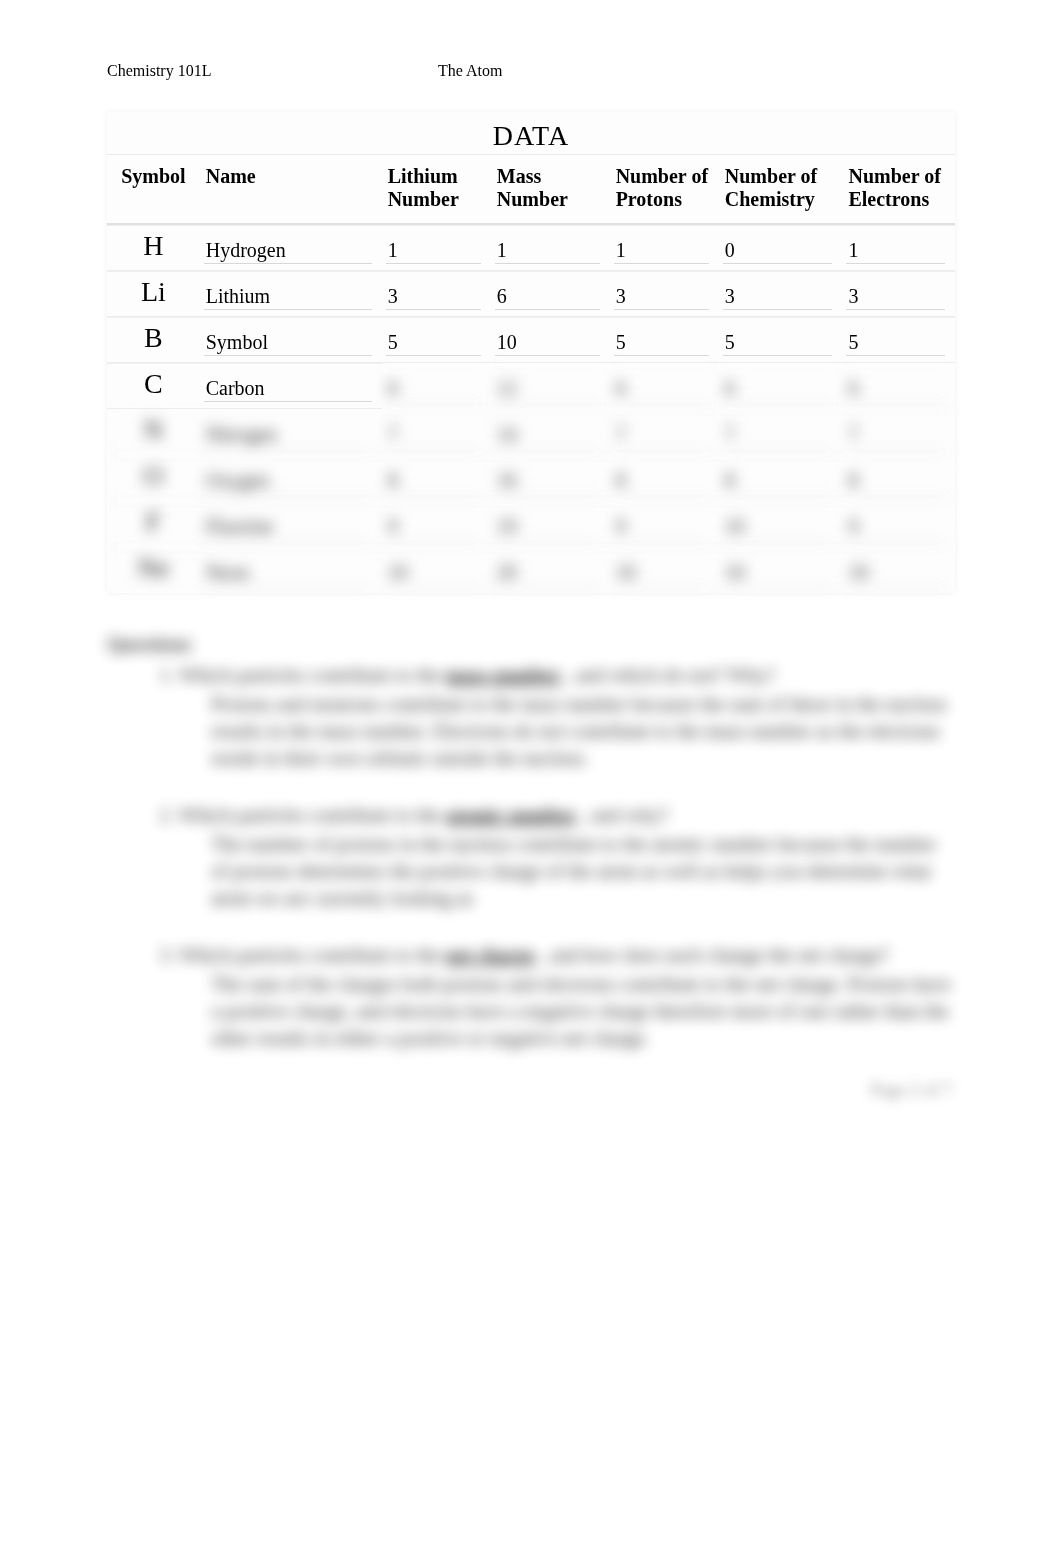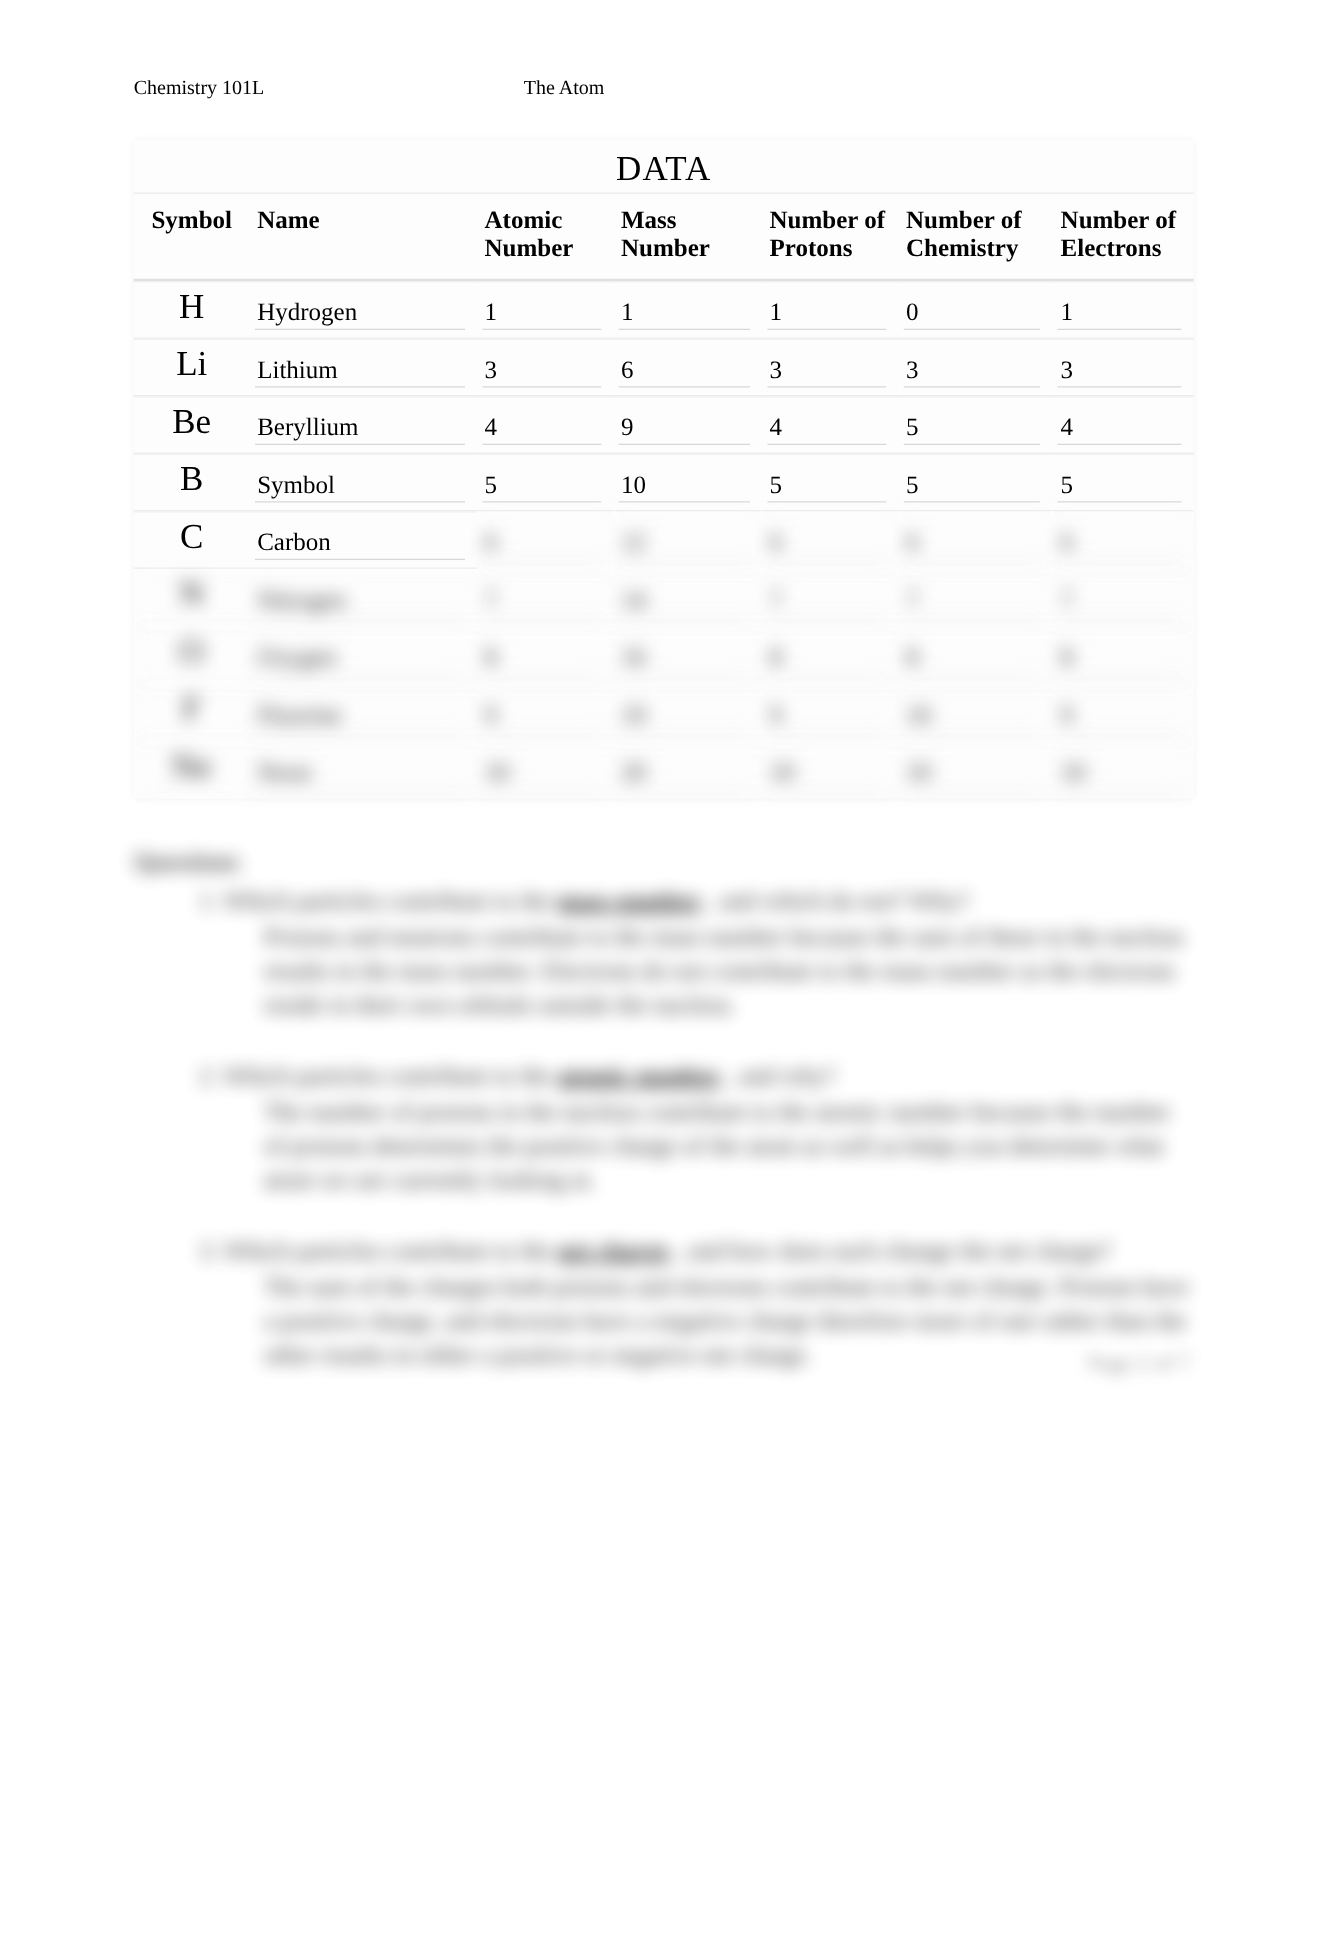--- a/index.html
+++ b/index.html
@@ -26,20 +26,21 @@
       font-size: 16px;
       margin-bottom: 32px;
     }
     
     .header-left {
       flex: 0 0 312px;
     }
     
     .header-right {
       flex: 1;
+      margin-left: 19px;
     }
     
     .data-table {
       width: 100%;
       border-collapse: separate;
       border-spacing: 0;
       background: #fdfdfd;
       box-shadow: 0 0 6px rgba(0,0,0,0.06);
     }
     
@@ -174,21 +175,21 @@
         <col class="col-nn">
         <col class="col-ne">
     </colgroup>
     <thead>
       <tr>
         <th class="data-title-cell" colspan="7">DATA</th>
       </tr>
       <tr>
         <th class="th-cell symbol">Symbol</th>
         <th class="th-cell">Name</th>
-        <th class="th-cell">Atomic Number</th>
+        <th class="th-cell">Lithium Number</th>
         <th class="th-cell">Mass Number</th>
         <th class="th-cell">Number of Protons</th>
         <th class="th-cell">Number of Chemistry</th>
         <th class="th-cell">Number of Electrons</th>
       </tr>
     </thead>
     <tbody>
       <tr class="row">
         <td class="sym">H</td>
         <td class="val">Hydrogen</td>
@@ -201,29 +202,20 @@
       <tr class="row">
         <td class="sym">Li</td>
         <td class="val">Lithium</td>
         <td class="val">3</td>
         <td class="val">6</td>
         <td class="val">3</td>
         <td class="val">3</td>
         <td class="val">3</td>
       </tr>
       <tr class="row">
-        <td class="sym">Be</td>
-        <td class="val">Beryllium</td>
-        <td class="val">4</td>
-        <td class="val">9</td>
-        <td class="val">4</td>
-        <td class="val">5</td>
-        <td class="val">4</td>
-      </tr>
-      <tr class="row">
         <td class="sym">B</td>
         <td class="val">Symbol</td>
         <td class="val">5</td>
         <td class="val">10</td>
         <td class="val">5</td>
         <td class="val">5</td>
         <td class="val">5</td>
       </tr>
       <tr class="row">
         <td class="sym">C</td>

